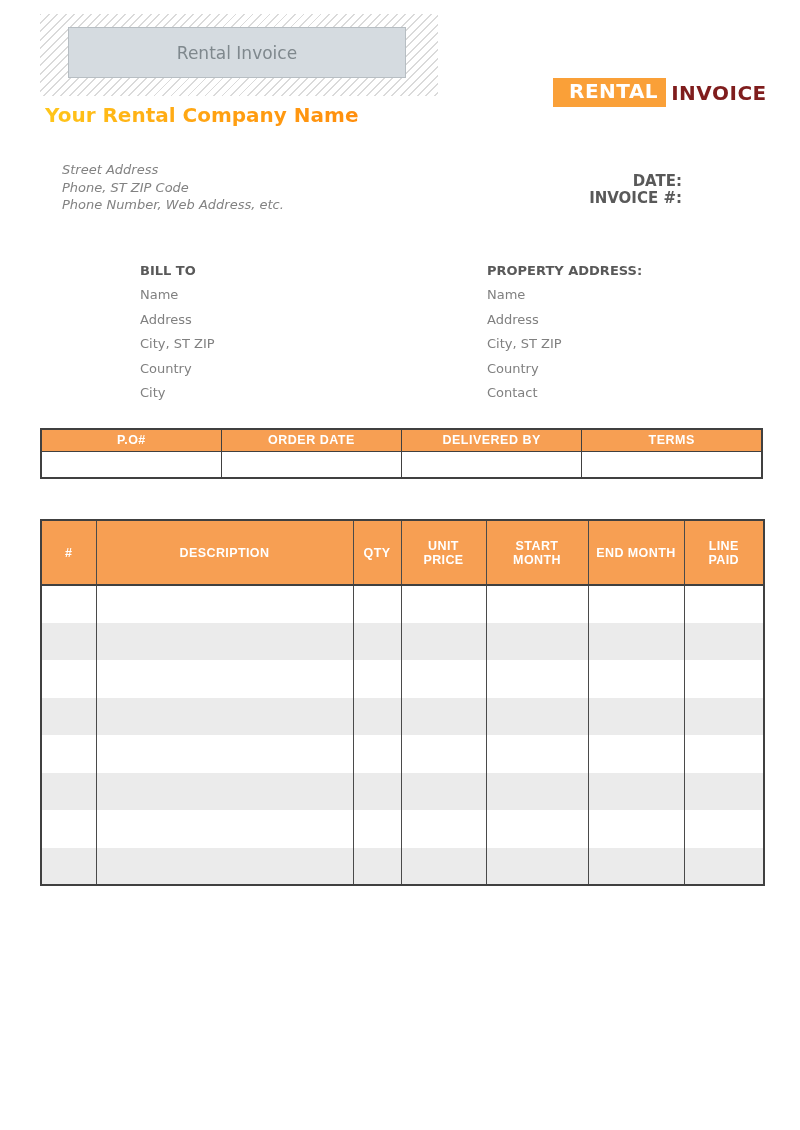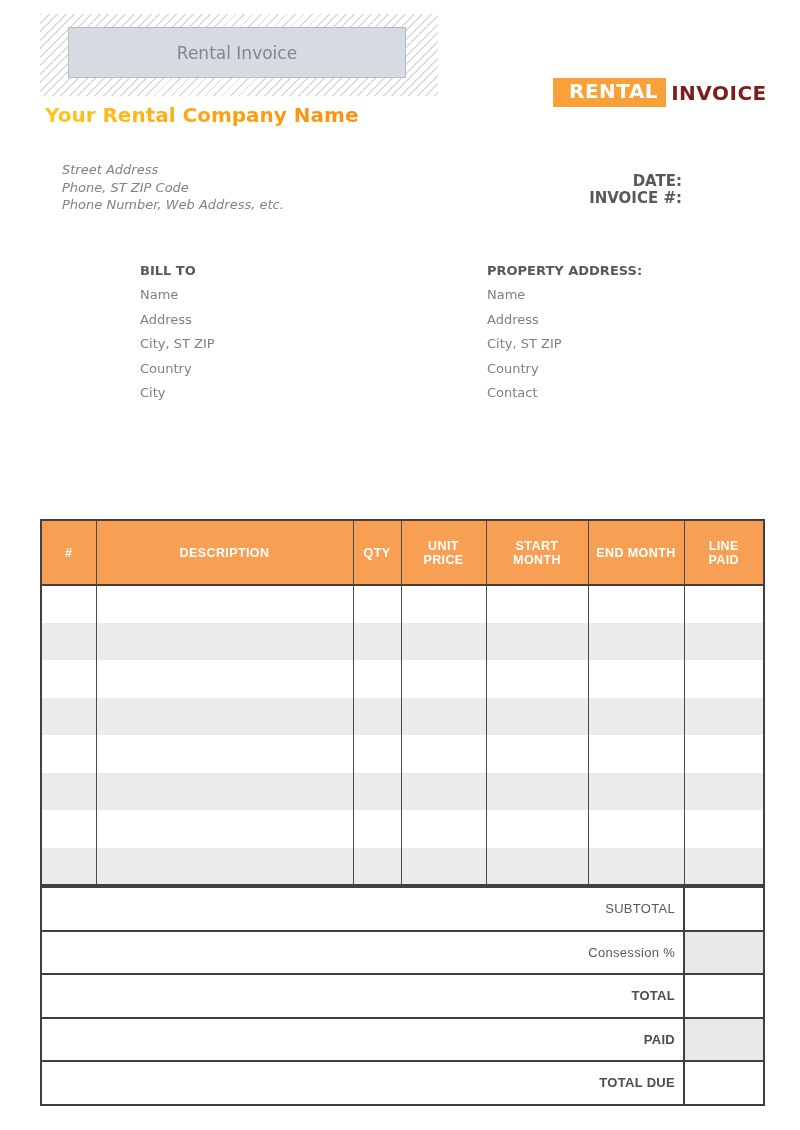--- a/index.html
+++ b/index.html
@@ -123,20 +123,44 @@
 
   <div class="addr-block prop">
     <div class="addr-heading">PROPERTY ADDRESS:</div>
     <div class="addr-line">Name</div>
     <div class="addr-line">Address</div>
     <div class="addr-line">City, ST ZIP</div>
     <div class="addr-line">Country</div>
     <div class="addr-line">Contact</div>
   </div>
 
+  <table class="po-table">
+    <colgroup>
+        <col style="width:25%">
+        <col style="width:25%">
+        <col style="width:25%">
+        <col style="width:25%">
+      </colgroup>
+    <thead>
+      <tr>
+        <th>P.O#</th>
+        <th>ORDER DATE</th>
+        <th>DELIVERED BY</th>
+        <th>TERMS</th>
+      </tr>
+    </thead>
+    <tbody>
+      <tr>
+        <td></td>
+        <td></td>
+        <td></td>
+        <td></td>
+      </tr>
+    </tbody>
+  </table>
 
   <table class="main-table">
     <colgroup>
       <col style="width:55px">
         <col style="width:257px">
         <col style="width:48px">
       <col style="width:85px">
         <col style="width:102px">
         <col style="width:96px">
         <col style="width:80px">
@@ -221,38 +245,14 @@
           <td></td>
           <td></td>
           <td></td>
           <td></td>
           <td></td>
           <td></td>
         </tr>
     </tbody>
   </table>
 
-  <table class="totals-table">
-    <tbody>
-      <tr>
-        <td class="t-label">SUBTOTAL</td>
-        <td class="t-value"></td>
-      </tr>
-      <tr class="shaded">
-        <td class="t-label">Consession %</td>
-        <td class="t-value"></td>
-      </tr>
-      <tr class="bold">
-        <td class="t-label">TOTAL</td>
-        <td class="t-value"></td>
-      </tr>
-      <tr class="bold shaded">
-        <td class="t-label">PAID</td>
-        <td class="t-value"></td>
-      </tr>
-      <tr class="bold">
-        <td class="t-label">TOTAL DUE</td>
-        <td class="t-value"></td>
-      </tr>
-    </tbody>
-  </table>
 
 </div>
 
 </body></html>

